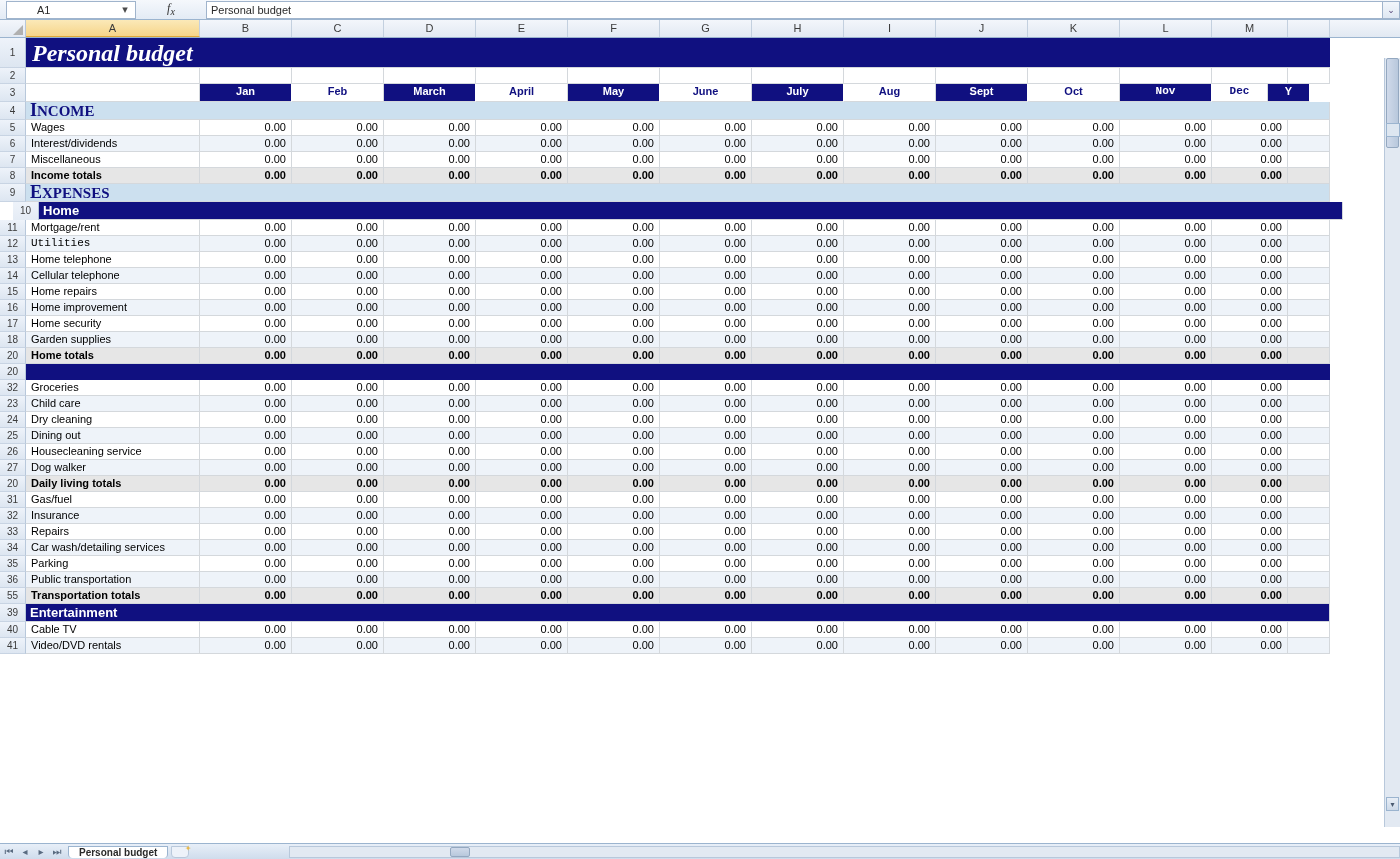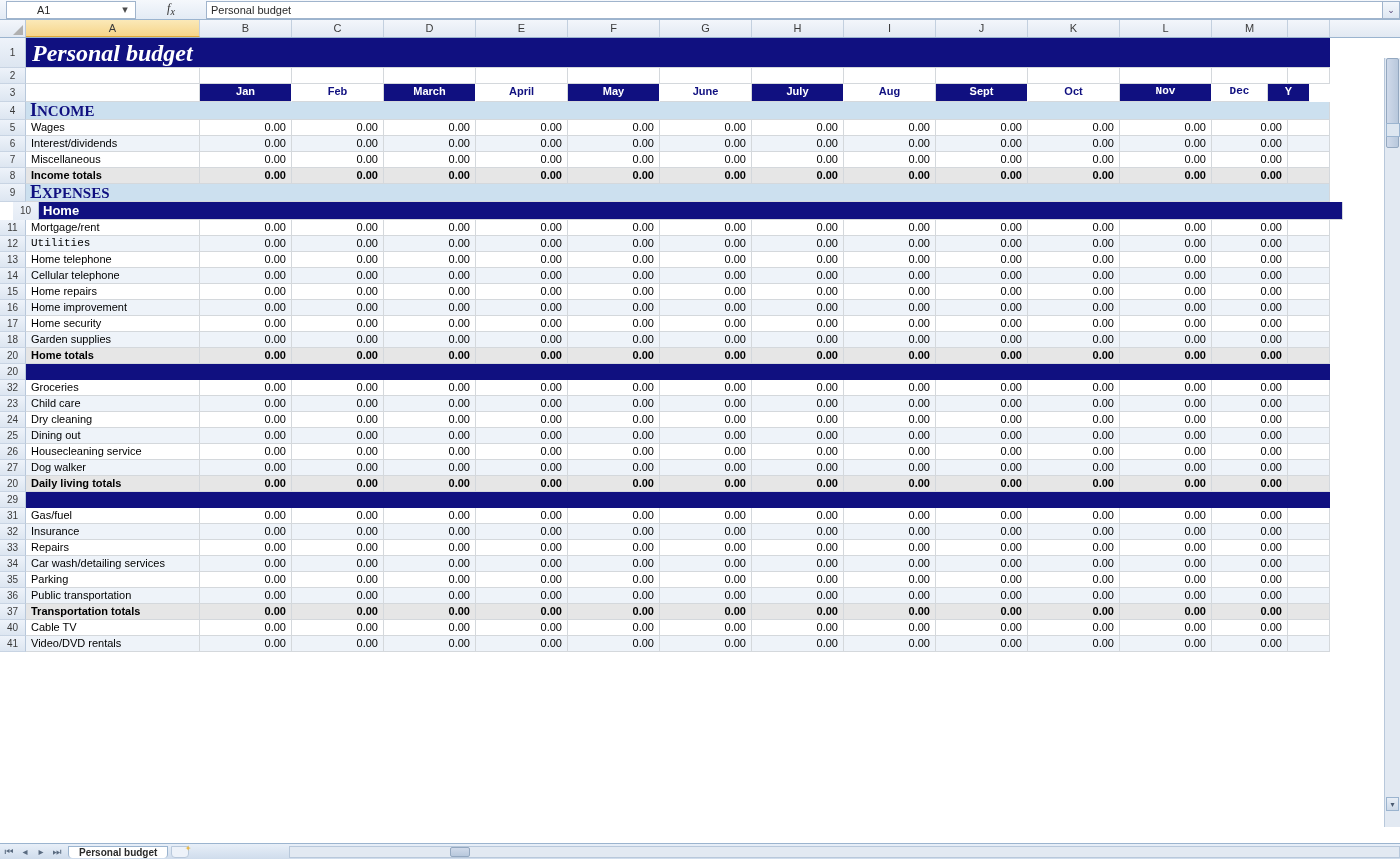--- a/index.html
+++ b/index.html
@@ -609,24 +609,20 @@
         <div class="cell total-row" style="width: 92px; font-weight: bold;">0.00</div>
         <div class="cell total-row" style="width: 92px; font-weight: bold;">0.00</div>
         <div class="cell total-row" style="width: 92px; font-weight: bold;">0.00</div>
         <div class="cell total-row" style="width: 92px; font-weight: bold;">0.00</div>
         <div class="cell total-row" style="width: 92px; font-weight: bold;">0.00</div>
         <div class="cell total-row" style="width: 92px; font-weight: bold;">0.00</div>
         <div class="cell total-row" style="width: 76px; font-weight: bold;">0.00</div>
         <div class="cell total-row" style="width: 42px;"></div>
       </div>
       <div class="row">
-        <div class="rh">29</div>
-        <div class="darkfill" style="width: 1304px; height: 16px;"></div>
-      </div>
-      <div class="row">
         <div class="rh">31</div>
         <div class="cell label data-label" style="width: 174px;">Gas/fuel</div>
         <div class="cell data-label" style="width: 92px;">0.00</div>
         <div class="cell data-label" style="width: 92px;">0.00</div>
         <div class="cell data-label" style="width: 92px;">0.00</div>
         <div class="cell data-label" style="width: 92px;">0.00</div>
         <div class="cell data-label" style="width: 92px;">0.00</div>
         <div class="cell data-label" style="width: 92px;">0.00</div>
         <div class="cell data-label" style="width: 92px;">0.00</div>
         <div class="cell data-label" style="width: 92px;">0.00</div>
@@ -715,35 +711,39 @@
         <div class="cell data-alt" style="width: 92px;">0.00</div>
         <div class="cell data-alt" style="width: 92px;">0.00</div>
         <div class="cell data-alt" style="width: 92px;">0.00</div>
         <div class="cell data-alt" style="width: 92px;">0.00</div>
         <div class="cell data-alt" style="width: 92px;">0.00</div>
         <div class="cell data-alt" style="width: 92px;">0.00</div>
         <div class="cell data-alt" style="width: 76px;">0.00</div>
         <div class="cell data-alt" style="width: 42px;"></div>
       </div>
       <div class="row">
-        <div class="rh">37</div>
+        <div class="rh">55</div>
         <div class="cell label total-row" style="width: 174px; font-weight: bold;">Transportation totals</div>
         <div class="cell total-row" style="width: 92px; font-weight: bold;">0.00</div>
         <div class="cell total-row" style="width: 92px; font-weight: bold;">0.00</div>
         <div class="cell total-row" style="width: 92px; font-weight: bold;">0.00</div>
         <div class="cell total-row" style="width: 92px; font-weight: bold;">0.00</div>
         <div class="cell total-row" style="width: 92px; font-weight: bold;">0.00</div>
         <div class="cell total-row" style="width: 92px; font-weight: bold;">0.00</div>
         <div class="cell total-row" style="width: 92px; font-weight: bold;">0.00</div>
         <div class="cell total-row" style="width: 92px; font-weight: bold;">0.00</div>
         <div class="cell total-row" style="width: 92px; font-weight: bold;">0.00</div>
         <div class="cell total-row" style="width: 92px; font-weight: bold;">0.00</div>
         <div class="cell total-row" style="width: 92px; font-weight: bold;">0.00</div>
         <div class="cell total-row" style="width: 76px; font-weight: bold;">0.00</div>
         <div class="cell total-row" style="width: 42px;"></div>
+      </div>
+      <div class="row h18">
+        <div class="rh" style="height: 18px; line-height: 17px;">39</div>
+        <div class="cell subhdr" style="width: 1304px;">Entertainment</div>
       </div>
       <div class="row">
         <div class="rh">40</div>
         <div class="cell label data-label" style="width: 174px;">Cable TV</div>
         <div class="cell data-label" style="width: 92px;">0.00</div>
         <div class="cell data-label" style="width: 92px;">0.00</div>
         <div class="cell data-label" style="width: 92px;">0.00</div>
         <div class="cell data-label" style="width: 92px;">0.00</div>
         <div class="cell data-label" style="width: 92px;">0.00</div>
         <div class="cell data-label" style="width: 92px;">0.00</div>

